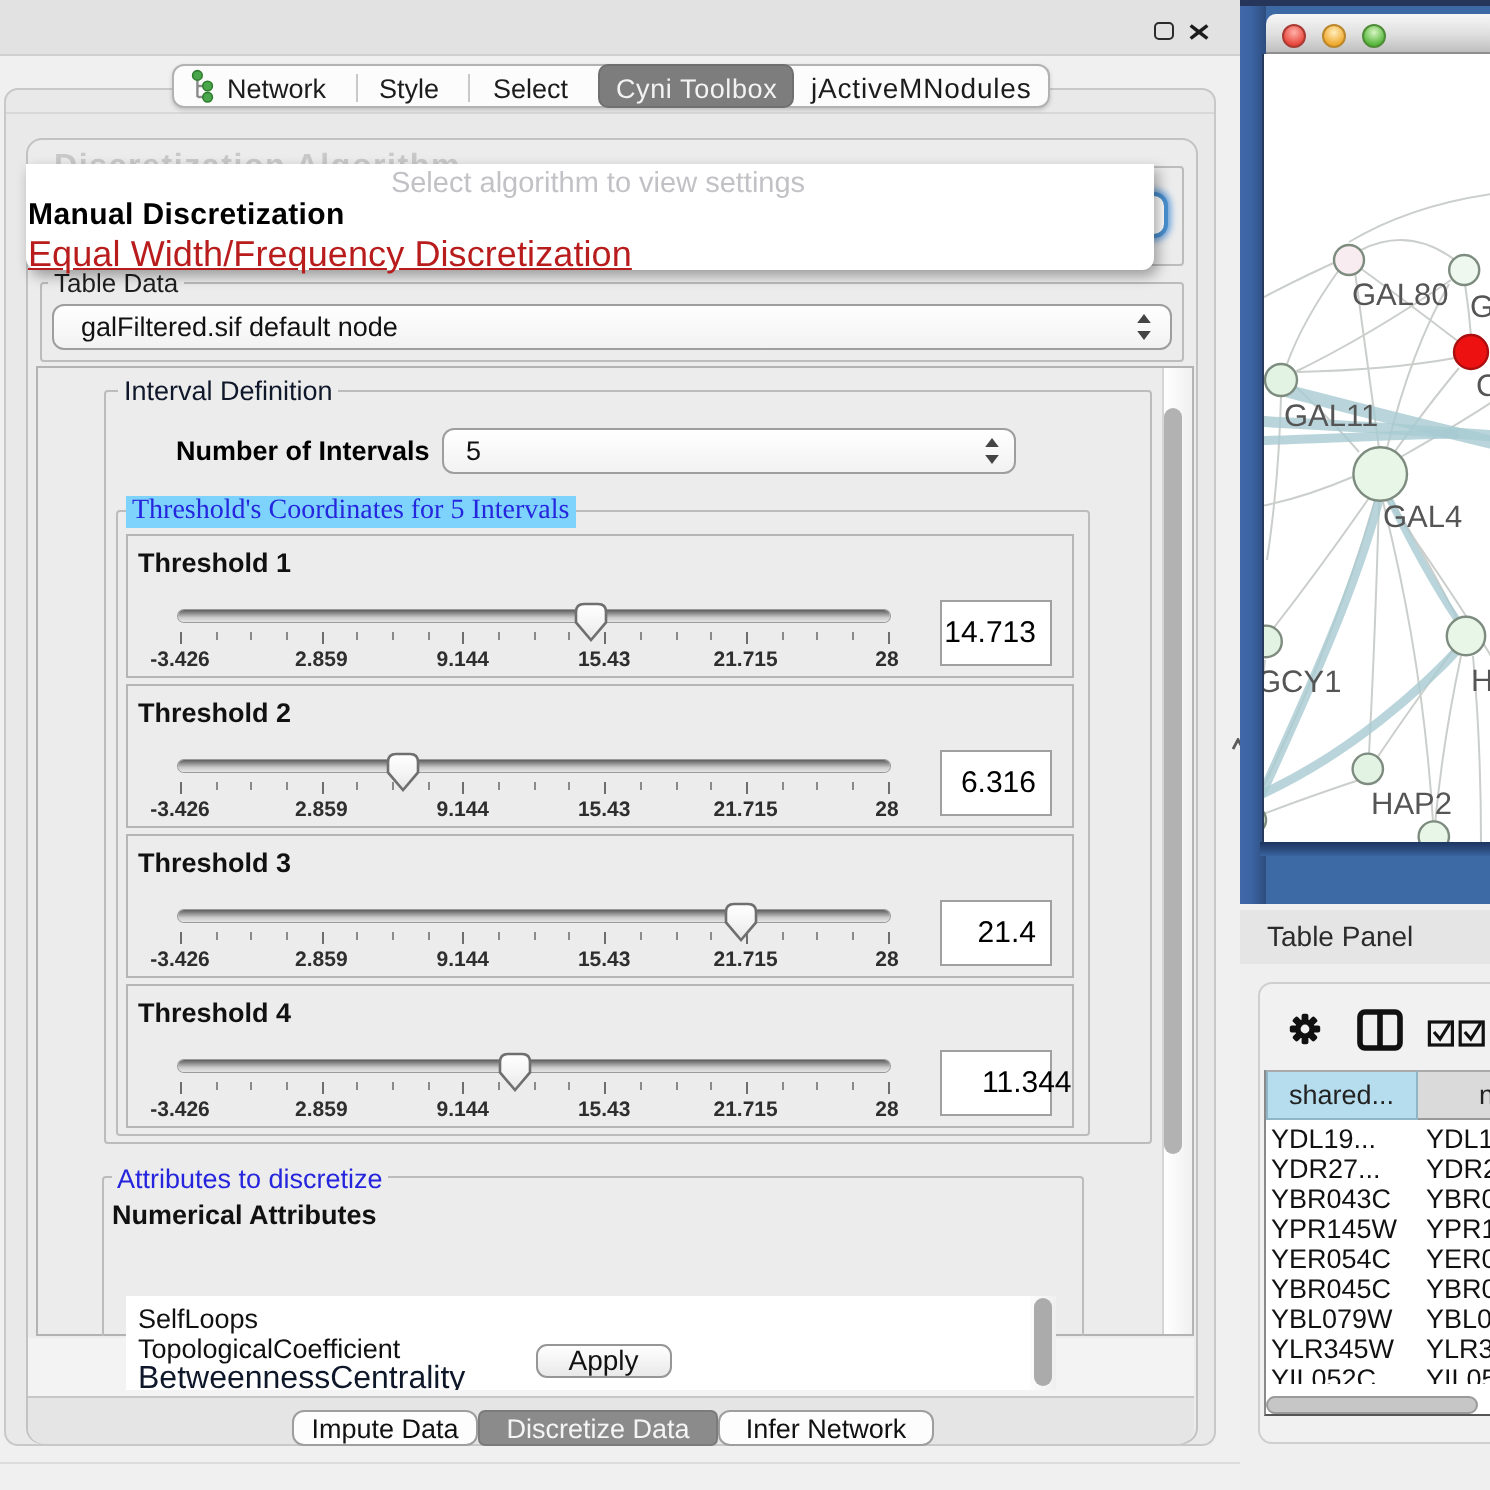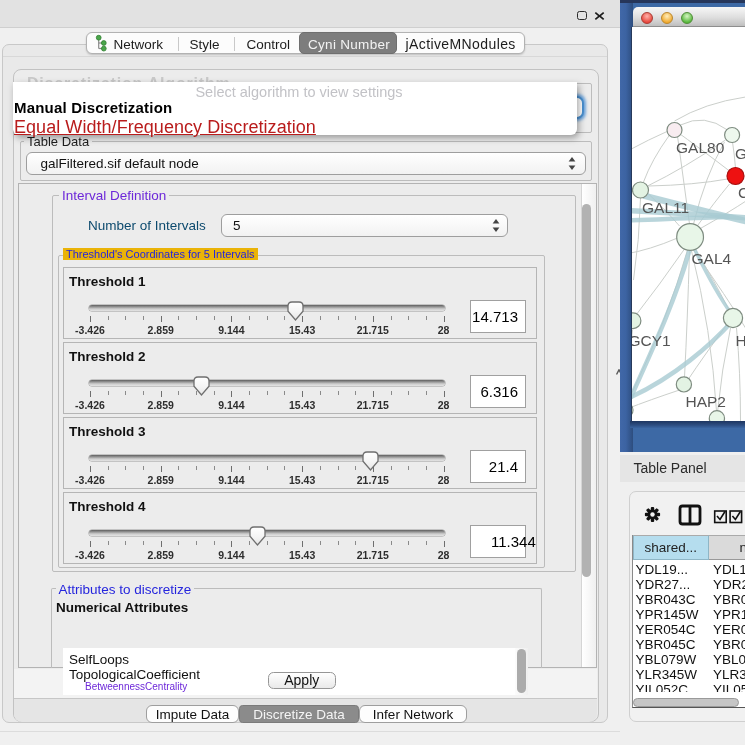--- a/index.html
+++ b/index.html
@@ -17,22 +17,22 @@
 <div class="abs" style="left:0;top:731px;width:620px;height:1px;background:#dcdcdc;"></div>
 <div class="abs" style="left:2px;top:44px;width:606px;height:679px;background:#e9e9e9;border:1px solid #c8c8c8;border-radius:7px;"></div>
 <div class="abs" style="left:13px;top:69px;width:586px;height:653px;background:#ececec;border:1px solid #c2c2c2;border-radius:8px;"></div>
 <div class="abs" style="left:3px;top:55.5px;width:604px;height:1px;background:#d8d8d8;"></div>
 <div class="abs" style="left:85.6px;top:32.4px;width:439px;height:22px;background:#fcfcfc;border:1px solid #b2b2b2;border-radius:6px;box-shadow:0 1px 2px rgba(0,0,0,0.18);"></div>
 <div class="abs" style="left:177.7px;top:36.5px;width:1px;height:14px;background:#c9c9c9;"></div>
 <div class="abs" style="left:234.4px;top:36.5px;width:1px;height:14px;background:#c9c9c9;"></div>
 <div class="abs" style="left:298.5px;top:32.4px;width:98.5px;height:22px;background:#7d7d7d;border:1px solid #6f6f6f;border-radius:5px;"></div>
 <div class="abs" style="left:113.5px;top:36.5px;font-size:13.5px;color:#1c1c1c;">Network</div>
 <div class="abs" style="left:189.5px;top:36.5px;font-size:13.5px;color:#1c1c1c;">Style</div>
-<div class="abs" style="left:246.5px;top:36.5px;font-size:13.5px;color:#1c1c1c;">Control</div>
-<div class="abs" style="left:308px;top:36.5px;font-size:13.5px;letter-spacing:0.3px;color:#f3f3f3;">Cyni Number</div>
+<div class="abs" style="left:246.5px;top:36.5px;font-size:13.5px;color:#1c1c1c;">Select</div>
+<div class="abs" style="left:308px;top:36.5px;font-size:13.5px;letter-spacing:0.3px;color:#f3f3f3;">Cyni Toolbox</div>
 <div class="abs" style="left:405.5px;top:36px;font-size:14px;letter-spacing:0.4px;color:#1c1c1c;">jActiveMNodules</div>
 <svg class="abs" style="left:94px;top:33px;" width="14" height="19" viewBox="0 0 14 19">
 <g stroke="#8a8a8a" stroke-width="1.2" fill="none">
       <path d="M4.7,5 V15.5"></path>
       <path d="M4.7,10 H9.6"></path>
       <path d="M4.7,15.5 H9.6"></path>
     </g>
 <g fill="#4aa64a" stroke="#2e7d2e" stroke-width="0.8">
       <circle cx="4.7" cy="4.7" r="2.4"></circle>
       <circle cx="9.8" cy="10" r="2.4"></circle>
@@ -49,29 +49,29 @@
     <path d="M5,1 L8.4,5.5 H1.6 Z" fill="#444"></path>
     <path d="M5,14 L8.4,9.5 H1.6 Z" fill="#444"></path>
   </svg>
 <div class="abs" style="left:17.5px;top:183px;width:579px;height:484.5px;background:#ececec;border:1px solid #b3b3b3;"></div>
 <div class="abs" style="left:581px;top:184px;width:15px;height:482.5px;background:linear-gradient(90deg,#ffffff,#f0f0f0);border-left:1px solid #d5d5d5;"></div>
 <div class="abs" style="left:582px;top:204px;width:9px;height:373px;background:#b2b2b2;border-radius:5px;"></div>
 <div class="abs" style="left:14px;top:668.5px;width:583px;height:29px;background:#f3f3f3;"></div>
 <div class="abs" style="left:14px;top:697.5px;width:583px;height:1px;background:#c6c6c6;"></div>
 <div class="abs" style="left:14px;top:698.5px;width:583px;height:23px;background:#e5e5e5;border-radius:0 0 8px 8px;"></div>
 <div class="abs" style="left:52px;top:194.5px;width:523.5px;height:377.5px;border:1px solid #bcbcbc;border-radius:2px;"></div>
-<div class="abs" style="left:59px;top:188px;background:#ececec;padding:0 3px;font-size:13.5px;color:#6d28d9;">Interval Definition</div>
-<div class="abs" style="left:88px;top:217.5px;font-size:13.5px;font-weight:normal;color:#0c4a6e;text-align:center;">Number of Intervals</div>
+<div class="abs" style="left:59px;top:188px;background:#ececec;padding:0 3px;font-size:13.5px;color:#0f172a;">Interval Definition</div>
+<div class="abs" style="left:88px;top:217.5px;font-size:13.5px;font-weight:bold;color:#000000;text-align:center;">Number of Intervals</div>
 <div class="abs" style="left:221px;top:214px;width:287px;height:23px;background:linear-gradient(180deg,#ffffff,#f2f2f2);border:1px solid #9e9e9e;border-radius:6px;font-size:13.5px;color:#111;line-height:21px;"><span style="margin-left:11px;">5</span></div>
 <svg class="abs" style="left:491px;top:218px;" width="10" height="15" viewBox="0 0 10 15">
     <path d="M5,1 L8.4,5.5 H1.6 Z" fill="#444"></path>
     <path d="M5,14 L8.4,9.5 H1.6 Z" fill="#444"></path>
   </svg>
 <div class="abs" style="left:57.5px;top:254.5px;width:487px;height:313.5px;border:1px solid #bcbcbc;border-radius:2px;"></div>
-<div class="abs" style="left:63px;top:248px;background:#eab308;padding:0 3px;font-size:11px;color:#2525dd;">Threshold's Coordinates for 5 Intervals</div>
+<div class="abs" style="left:63px;top:248px;background:#7dd3fc;padding:0 3px;font-size:14px;color:#2525dd;font-family:Liberation Serif, serif;">Threshold's Coordinates for 5 Intervals</div>
 <div class="abs" style="left:63px;top:267px;width:473.5px;height:72px;background:#ececec;border:1px solid #b5b5b5;"></div>
 <div class="abs" style="left:69px;top:273.5px;font-size:13.5px;font-weight:bold;color:#111;">Threshold 1</div>
 <div class="abs" style="left:89px;top:305px;width:356px;height:6px;border-radius:3px;background:linear-gradient(180deg,#5e5e5e 0%,#9a9a9a 35%,#cdcdcd 65%,#e4e4e4 100%);box-shadow:0 0 0 0.5px #9a9a9a;"></div>
 <div class="abs" style="left:90.0px;top:315.5px;width:1px;height:6.5px;background:#6e6e6e;"></div>
 <div class="abs" style="left:107.7px;top:316px;width:1px;height:4px;background:#8a8a8a;"></div>
 <div class="abs" style="left:125.3px;top:316px;width:1px;height:4px;background:#8a8a8a;"></div>
 <div class="abs" style="left:143.0px;top:316px;width:1px;height:4px;background:#8a8a8a;"></div>
 <div class="abs" style="left:160.7px;top:315.5px;width:1px;height:6.5px;background:#6e6e6e;"></div>
 <div class="abs" style="left:178.4px;top:316px;width:1px;height:4px;background:#8a8a8a;"></div>
 <div class="abs" style="left:196.1px;top:316px;width:1px;height:4px;background:#8a8a8a;"></div>
@@ -228,21 +228,21 @@
       </linearGradient>
     </defs>
   </svg>
 <div class="abs" style="left:470px;top:525px;width:56px;height:33px;background:#fff;border:1px solid #a0a0a0;font-size:15px;color:#000;line-height:31px;text-align:right;padding-left:20px;"><span style="margin-right:7px;">11.344</span></div>
 <div class="abs" style="left:51px;top:587.5px;width:490.5px;height:80px;border:1px solid #bcbcbc;border-bottom:none;border-radius:2px 2px 0 0;"></div>
 <div class="abs" style="left:55.5px;top:581.5px;background:#ececec;padding:0 3px;font-size:13.5px;color:#2525dd;">Attributes to discretize</div>
 <div class="abs" style="left:56px;top:600px;font-size:13.5px;font-weight:bold;color:#111;">Numerical Attributes</div>
 <div class="abs" style="left:63px;top:648px;width:465px;height:47px;background:#fff;overflow:hidden;">
 <div class="abs" style="left:6px;top:4.0px;font-size:13.5px;color:#111;">SelfLoops</div>
 <div class="abs" style="left:6px;top:18.5px;font-size:13.5px;color:#111;">TopologicalCoefficient</div>
-<div class="abs" style="left:6px;top:33.0px;font-size:10px;color:#6d28d9;margin-left:16px;">BetweennessCentrality</div>
+<div class="abs" style="left:6px;top:33.0px;font-size:16px;color:#0f172a;">BetweennessCentrality</div>
 <div class="abs" style="left:451.5px;top:0;width:13.5px;height:47px;background:linear-gradient(90deg,#fcfcfc,#efefef);"></div>
 <div class="abs" style="left:454px;top:0.5px;width:9px;height:44px;background:#ababab;border-radius:5px;"></div>
 </div>
 <div class="abs" style="left:268px;top:672px;width:67.5px;height:17px;background:linear-gradient(180deg,#ffffff,#e9e9e9);border:1px solid #969696;border-radius:5.5px;font-size:14px;color:#111;text-align:center;line-height:15px;">Apply</div>
 <div class="abs" style="left:146px;top:704.5px;width:93px;height:18px;background:#fdfdfd;border:1px solid #9e9e9e;border-radius:6px;font-size:13.5px;color:#111;text-align:center;line-height:17px;">Impute Data</div>
 <div class="abs" style="left:239px;top:704.5px;width:120px;height:18px;background:#8b8b8b;border:1px solid #7b7b7b;border-radius:3.5px;font-size:13.5px;color:#f5f5f5;text-align:center;line-height:17px;">Discretize Data</div>
 <div class="abs" style="left:359px;top:704.5px;width:108px;height:18px;background:#fdfdfd;border:1px solid #9e9e9e;border-radius:6px;font-size:13.5px;color:#111;text-align:center;line-height:17px;">Infer Network</div>
 <svg class="abs" style="left:615.5px;top:368.5px;" width="6" height="6" viewBox="0 0 6 6">
     <path d="M0.5,5.5 L3,0.8 L5.5,5.5" fill="none" stroke="#5a5a5a" stroke-width="1.4"></path>
   </svg>

